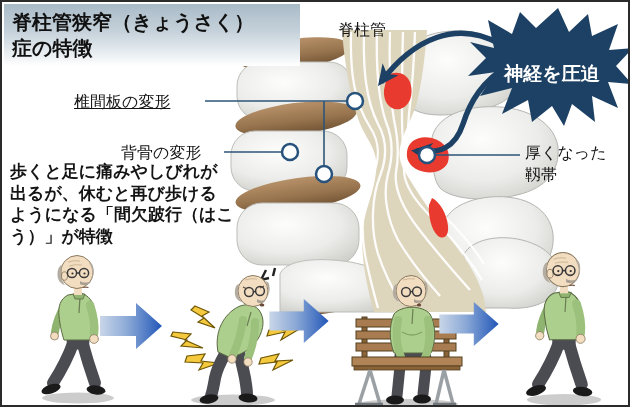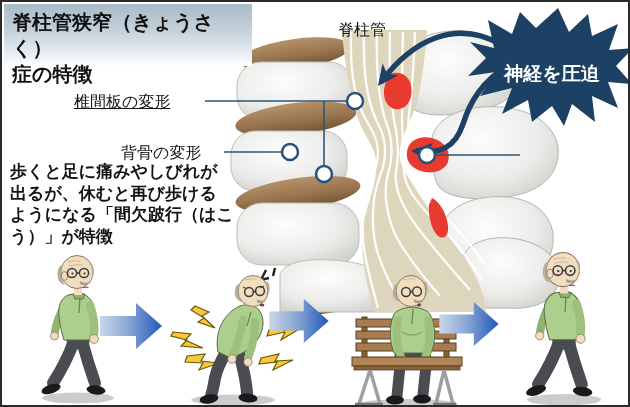--- a/index.html
+++ b/index.html
@@ -3,21 +3,21 @@
 <meta charset="utf-8">
 <style>
   html,body{margin:0;padding:0;background:#555;}
   .canvas{
     position:relative;width:630px;height:407px;background:#ffffff;
     border:2px solid #2b2b2b;box-sizing:border-box;overflow:hidden;
     font-family:"DejaVu Sans","Liberation Sans",sans-serif;color:#141414;
   }
   .abs{position:absolute;}
   .title-band{
-    left:2px;top:2px;width:248px;height:62px;padding:5px 8px;box-sizing:border-box;
+    left:2px;top:2px;width:296px;height:62px;padding:5px 8px;box-sizing:border-box;
     background:linear-gradient(180deg,#a9bbc8 0%,#c6d2db 45%,#eef2f5 85%,#ffffff 100%);
     font-size:20px;font-weight:bold;line-height:26px;letter-spacing:0px;color:#111;
     z-index:6;
   }
   .canal-label{left:336px;top:18px;font-size:16px;z-index:6;}
   .leader-label{font-size:16px;z-index:6;white-space:nowrap;}
   .lbl-disc{left:72px;top:90px;text-decoration:underline;}
   .lbl-bone{left:119px;top:141px;}
   .lbl-lig{left:523px;top:140px;line-height:22px;}
   .desc{left:8px;top:159px;font-size:17px;line-height:21.5px;z-index:6;white-space:nowrap;font-weight:bold;}
@@ -109,20 +109,24 @@
   </svg>
 
   <div class="abs title-band">
     <div>脊柱管狭窄（きょうさく）</div>
     <div>症の特徴</div>
   </div>
 
   <div class="abs canal-label">脊柱管</div>
   <div class="abs leader-label lbl-disc">椎間板の変形</div>
   <div class="abs leader-label lbl-bone">背骨の変形</div>
+  <div class="abs leader-label lbl-lig">
+    <div>厚くなった</div>
+    <div>靱帯</div>
+  </div>
 
   <div class="abs desc">
     <div>歩くと足に痛みやしびれが</div>
     <div>出るが、休むと再び歩ける</div>
     <div>ようになる「間欠跛行（はこ</div>
     <div>う）」が特徴</div>
   </div>
 
   <svg class="abs" style="left:36px;top:253px" width="80" height="150" viewBox="0 0 80 150">
     <defs>

